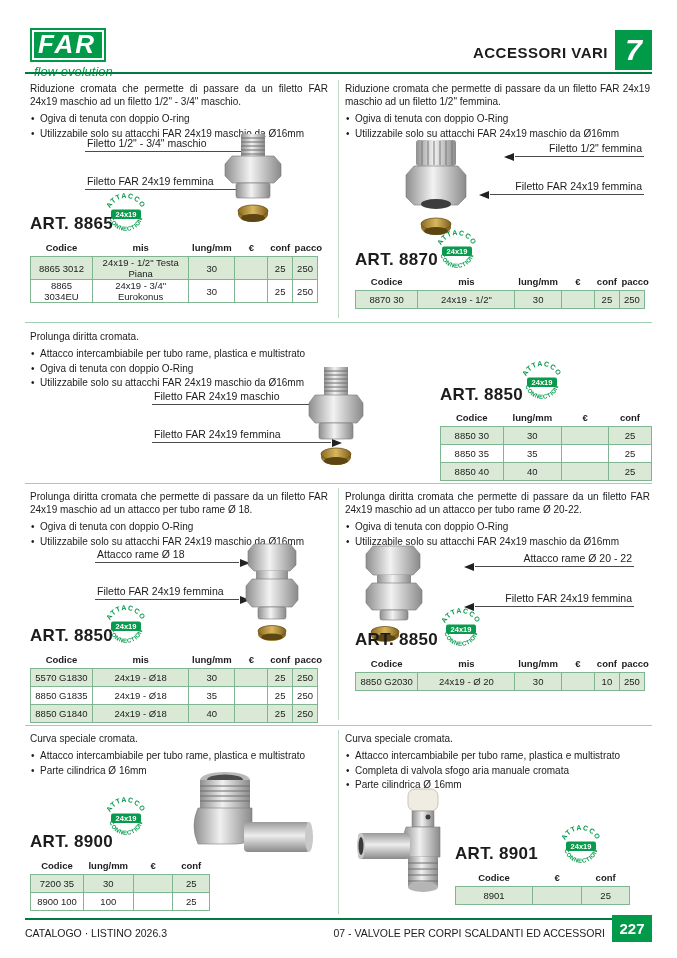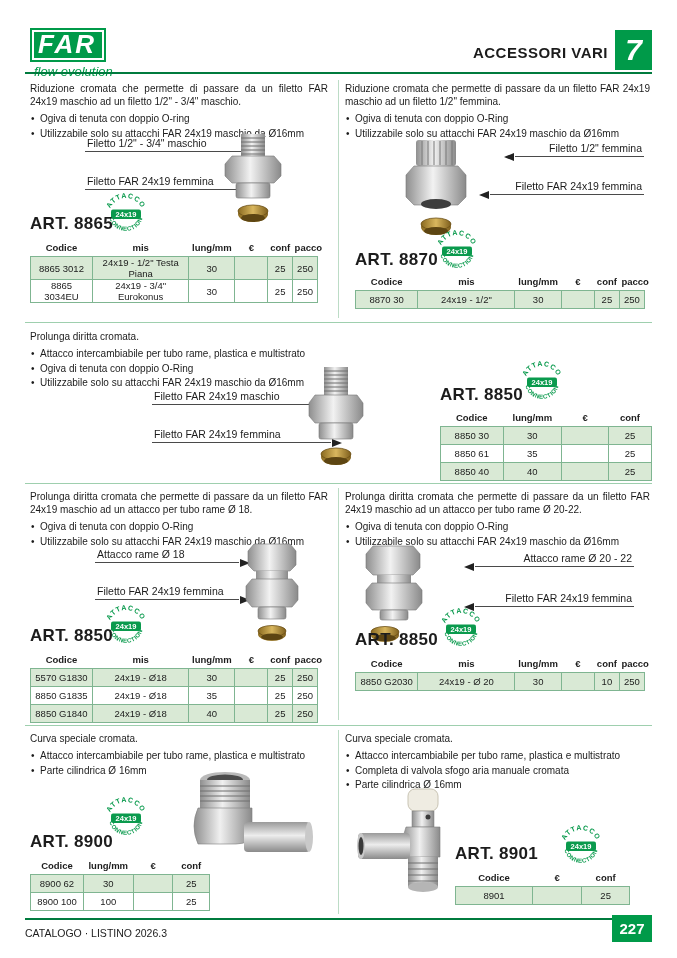--- a/index.html
+++ b/index.html
@@ -312,21 +312,21 @@
           </tr>
         </thead>
         <tbody>
           <tr>
             <td>8850 30</td>
             <td>30</td>
             <td>&nbsp;</td>
             <td>25</td>
           </tr>
           <tr>
-            <td>8850 61</td>
+            <td>8850 35</td>
             <td>35</td>
             <td>&nbsp;</td>
             <td>25</td>
           </tr>
           <tr>
             <td>8850 40</td>
             <td>40</td>
             <td>&nbsp;</td>
             <td>25</td>
           </tr>
@@ -545,21 +545,21 @@
         <thead>
           <tr>
             <th>Codice</th>
             <th>lung/mm</th>
             <th>€</th>
             <th>conf</th>
           </tr>
         </thead>
         <tbody>
           <tr>
-            <td>8900 62</td>
+            <td>7200 35</td>
             <td>30</td>
             <td>&nbsp;</td>
             <td>25</td>
           </tr>
           <tr>
             <td>8900 100</td>
             <td>100</td>
             <td>&nbsp;</td>
             <td>25</td>
           </tr>
@@ -631,15 +631,16 @@
             <td>8901</td>
             <td>&nbsp;</td>
             <td>25</td>
           </tr>
         </tbody>
       </table>
   </section>
 
   <div class="ftr-rule"></div>
   <div class="ftr-left">CATALOGO · LISTINO 2026.3</div>
+  <div class="ftr-right">07 - VALVOLE PER CORPI SCALDANTI ED ACCESSORI</div>
   <div class="ftr-page">227</div>
 
 </div>
 
 </body></html>

